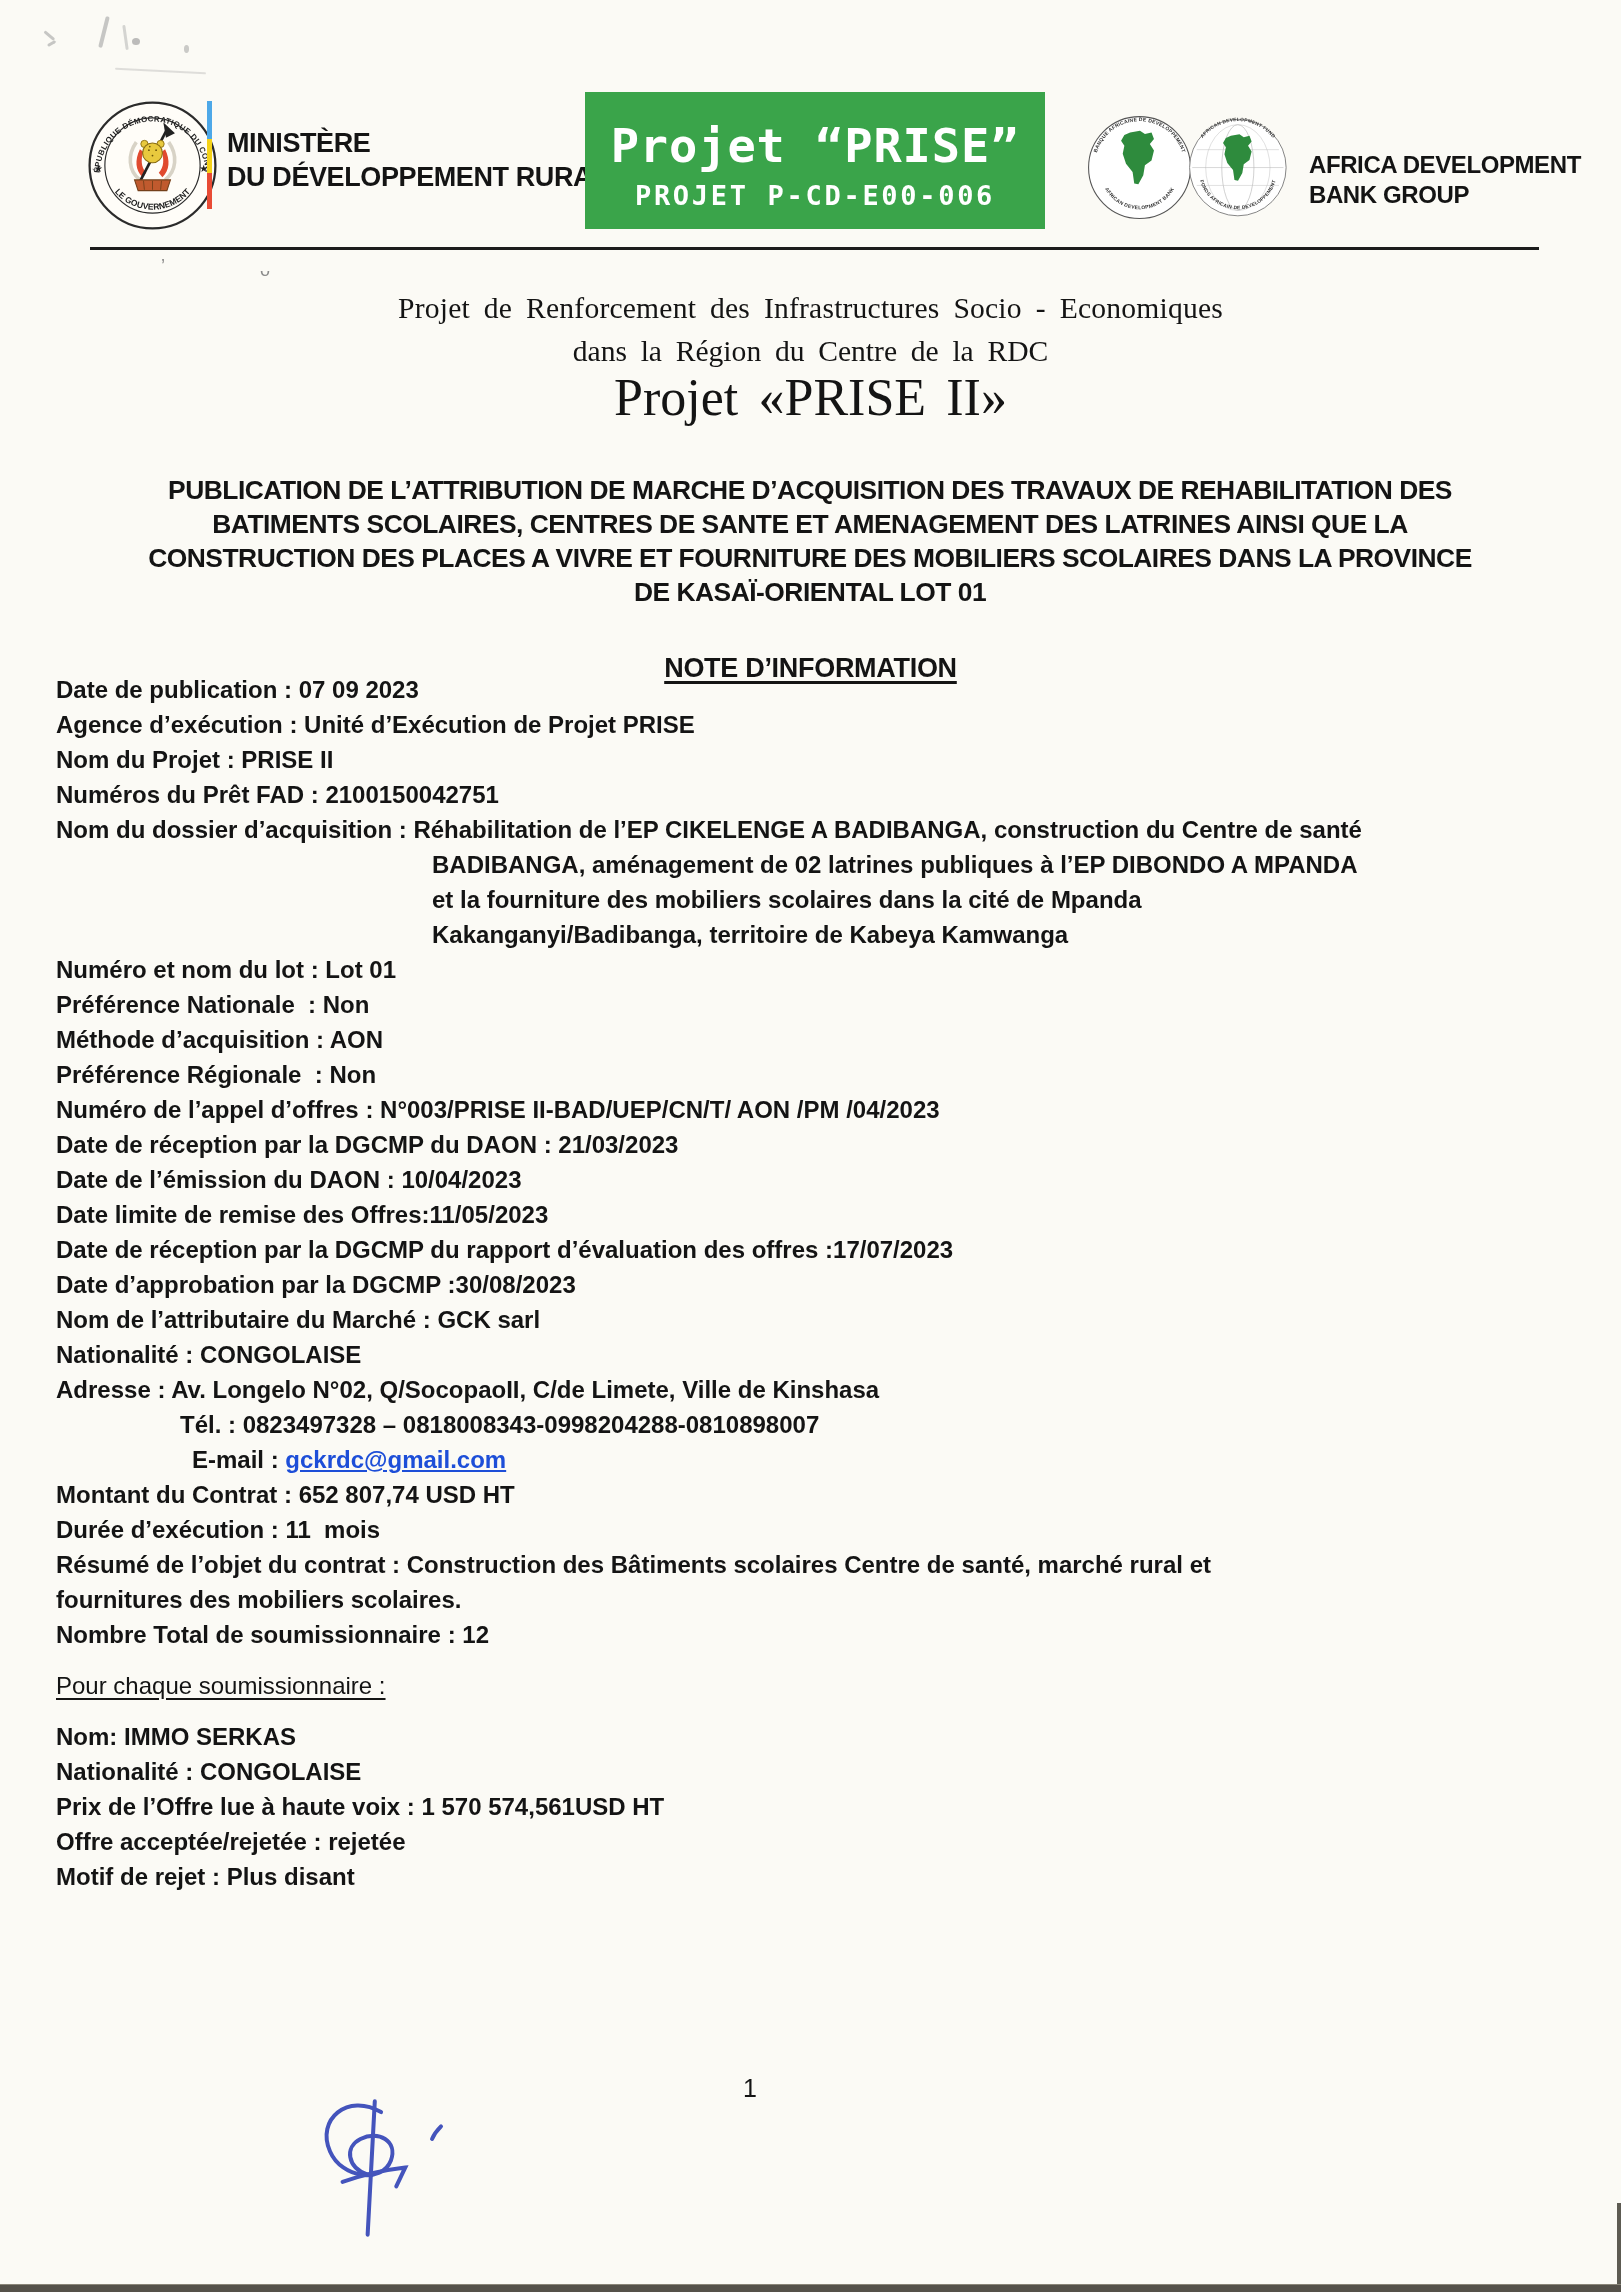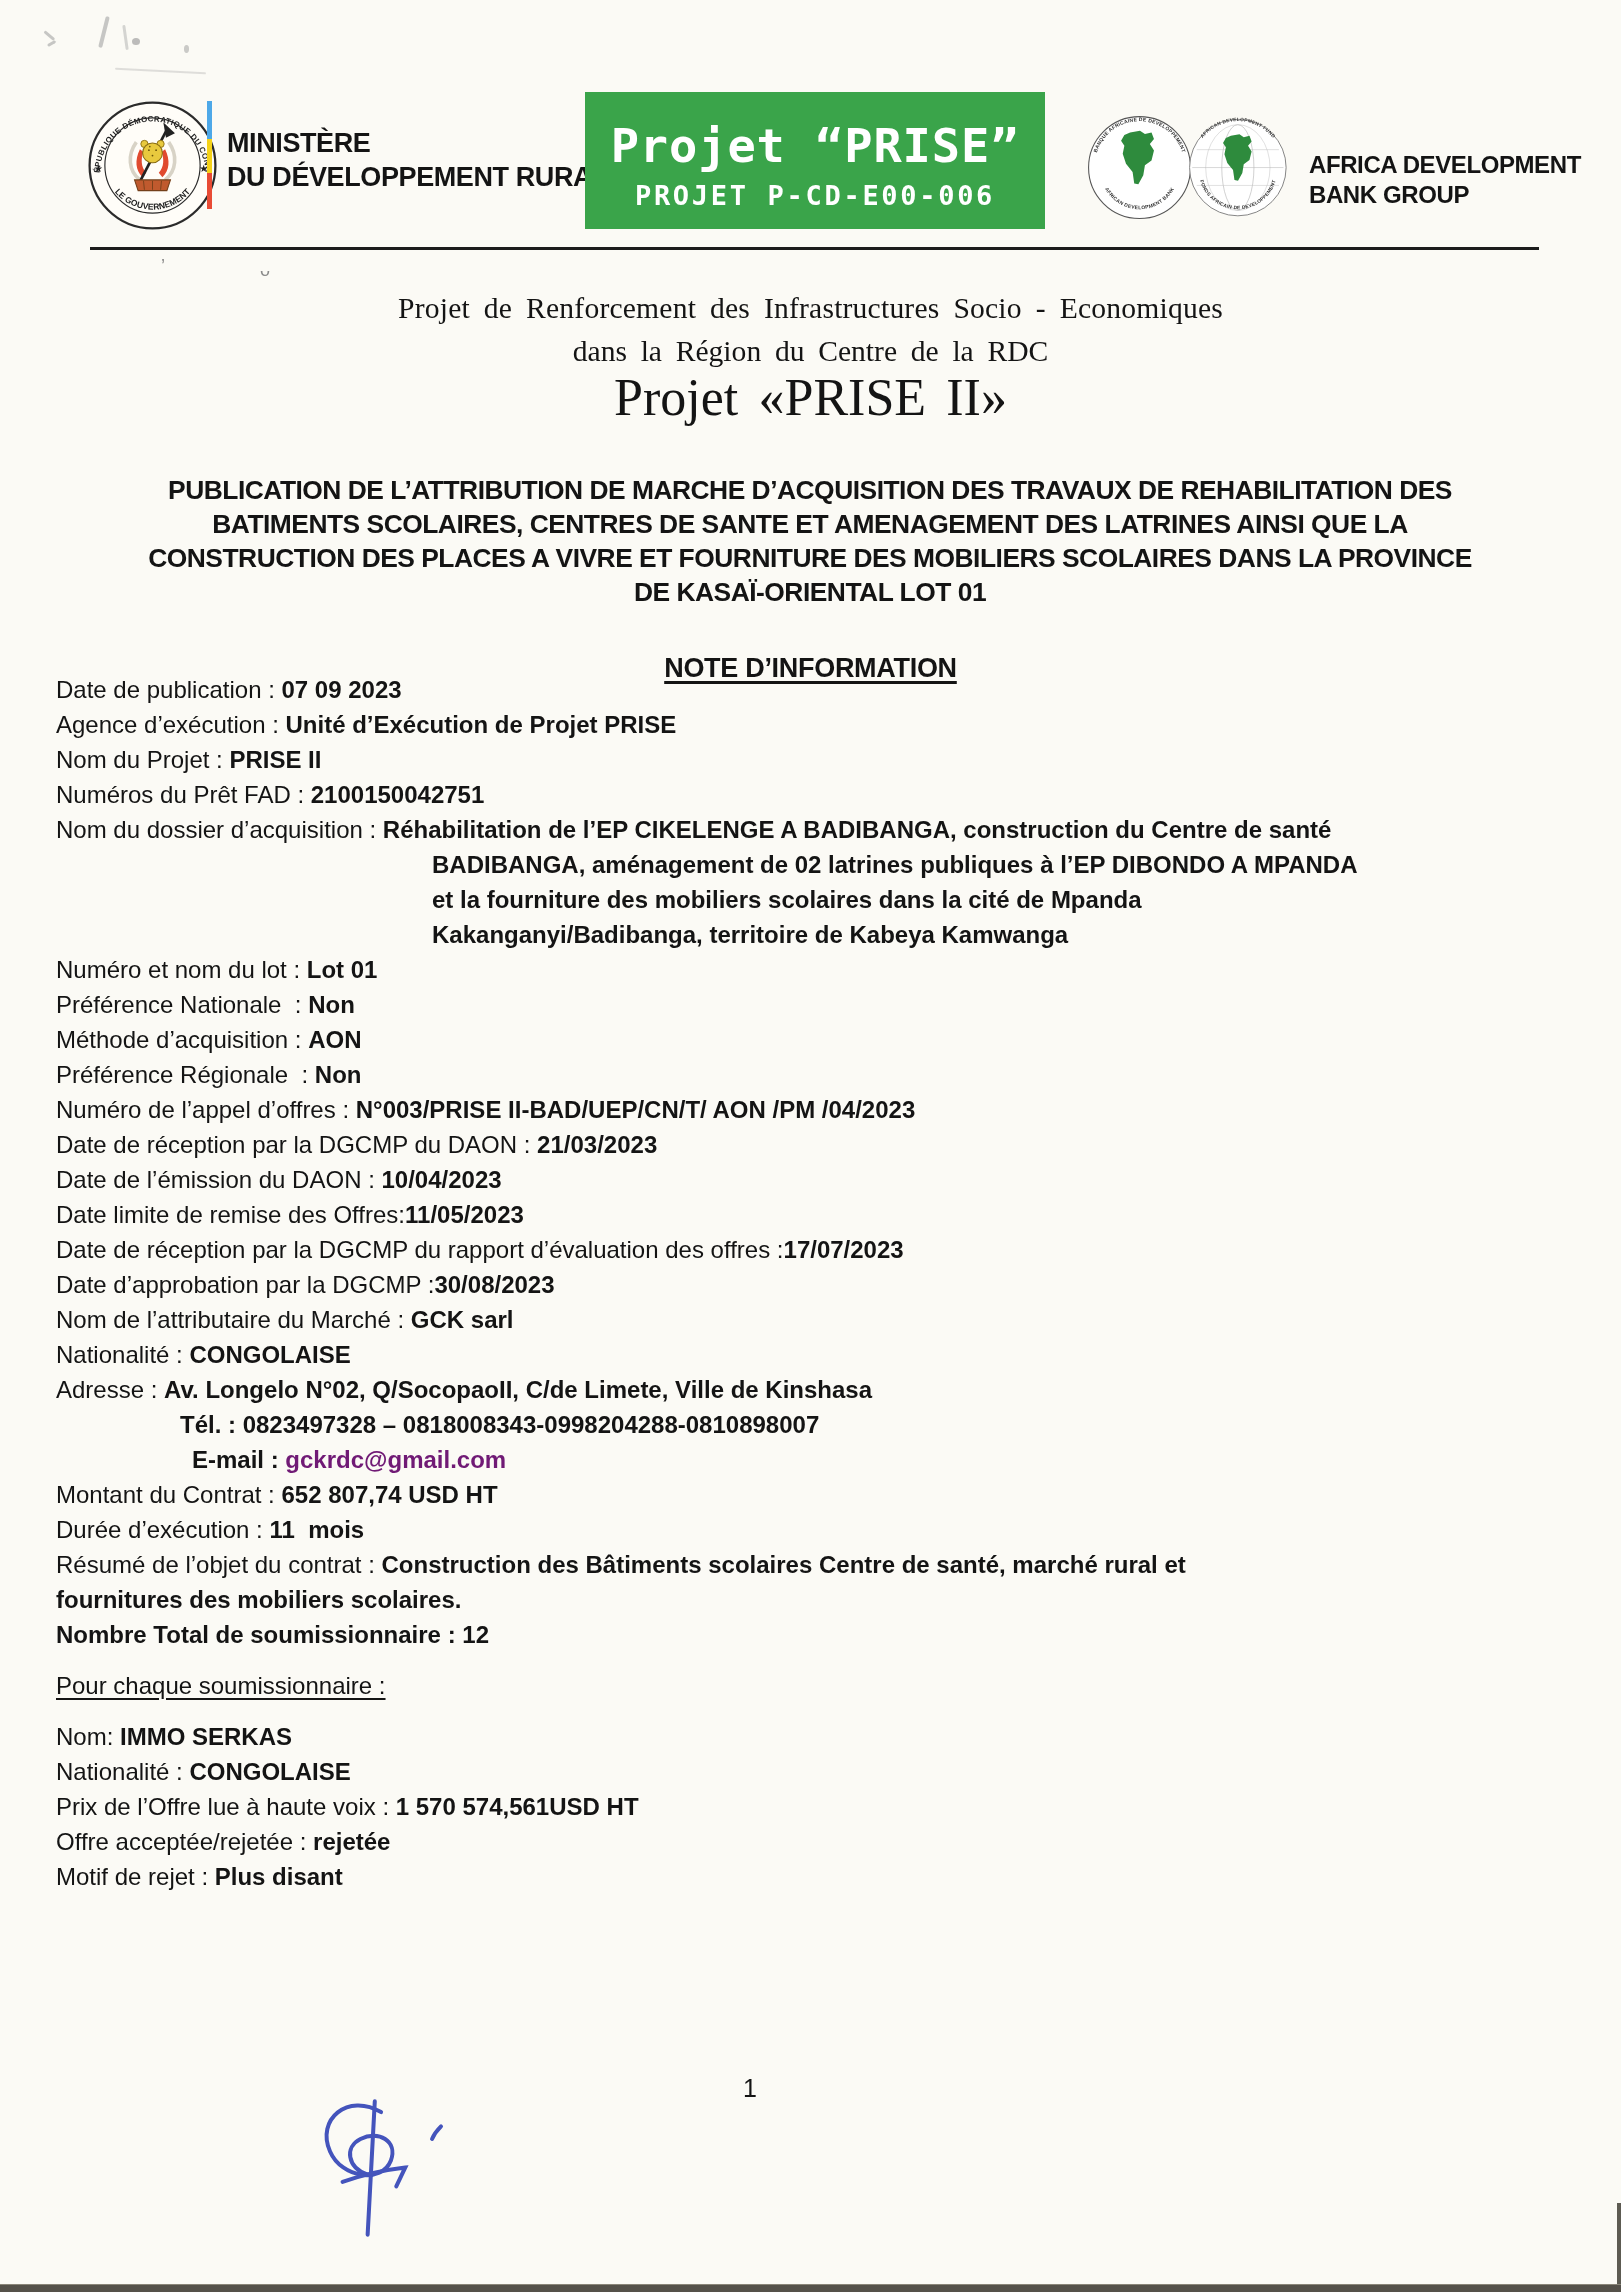--- a/index.html
+++ b/index.html
@@ -40,28 +40,28 @@
   .title-project { font-size:52px; word-spacing:7.2px; }
   .pub-heading { position:absolute; left:49px; top:473px; width:1522px; text-align:center;
     font-weight:bold; font-size:26.4px; line-height:34px; letter-spacing:-0.5px; }
   .note-title { position:absolute; left:0; top:641px; width:100%; text-align:center;
     font-weight:bold; font-size:27px; letter-spacing:-0.3px;margin-top:12px; }
   .note-title span { text-decoration:underline; text-decoration-thickness:2.7px; text-underline-offset:3.6px; }
   
   .body-text { position:absolute; left:56px; top:672px; width:1515px;
     font-size:24px; line-height:35px; }
   .bl { white-space:pre-wrap; }
-  .lb { font-weight:normal;text-align:right; }
+  .lb { font-weight:bold;text-align:right; }
   .v { font-weight:bold; }
   .cont { margin-left:376px; }
   .indent-tel { padding-left:124px; }
   .indent-mail { padding-left:136px; }
   .underl { text-decoration:underline; text-underline-offset:3.6px; }
   .gap { height:16px; }
-  .email-link { color:#701a75; font-weight:bold; cursor:pointer; }
+  .email-link { color:#1d4ed8; font-weight:bold; text-decoration:underline; cursor:pointer; }
   
   .page-number { position:absolute; left:743px; top:2074px; font-size:25px; }
   .signature { position:absolute; left:296px; top:2096px; }
 </style>
 </head>
 <body>
 
 <div class="page">
 
   <div class="mark" style="left:43px;top:34px;width:12.5px;height:2.7px;transform:rotate(40deg);"></div>

